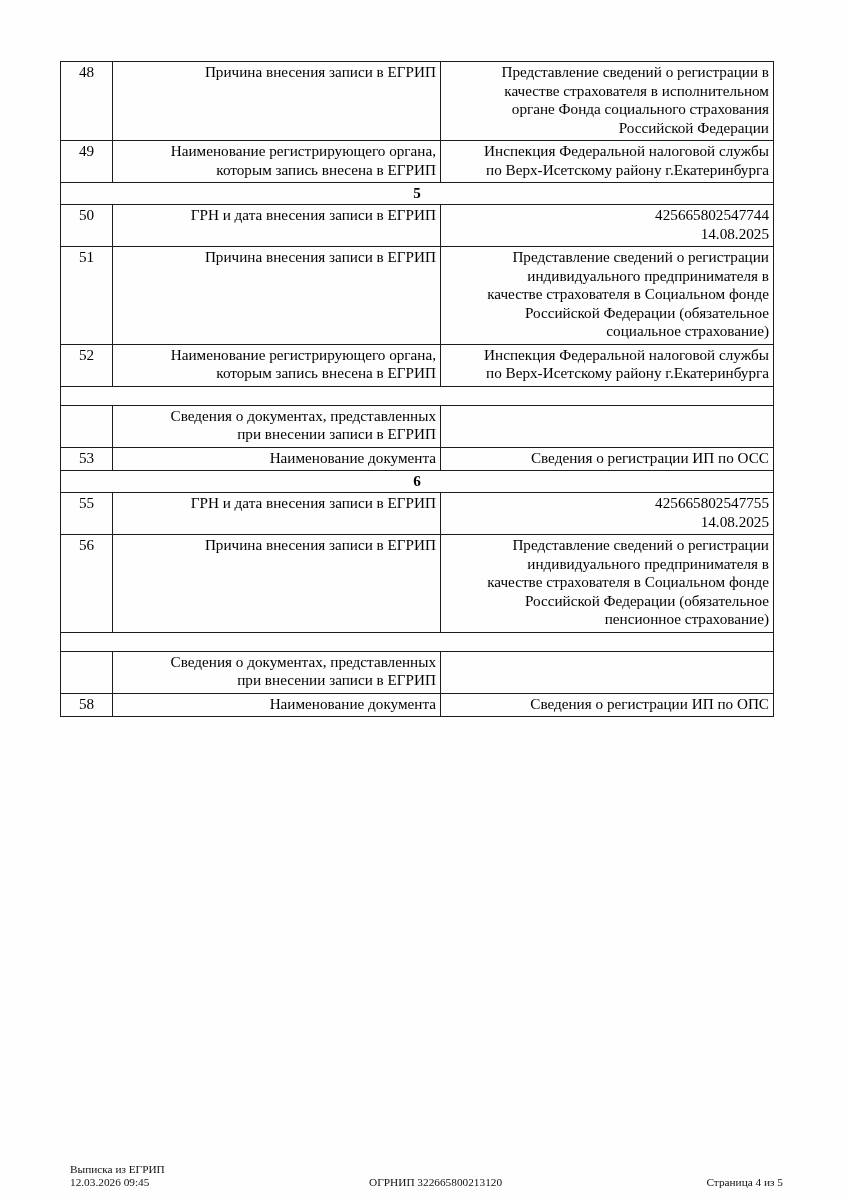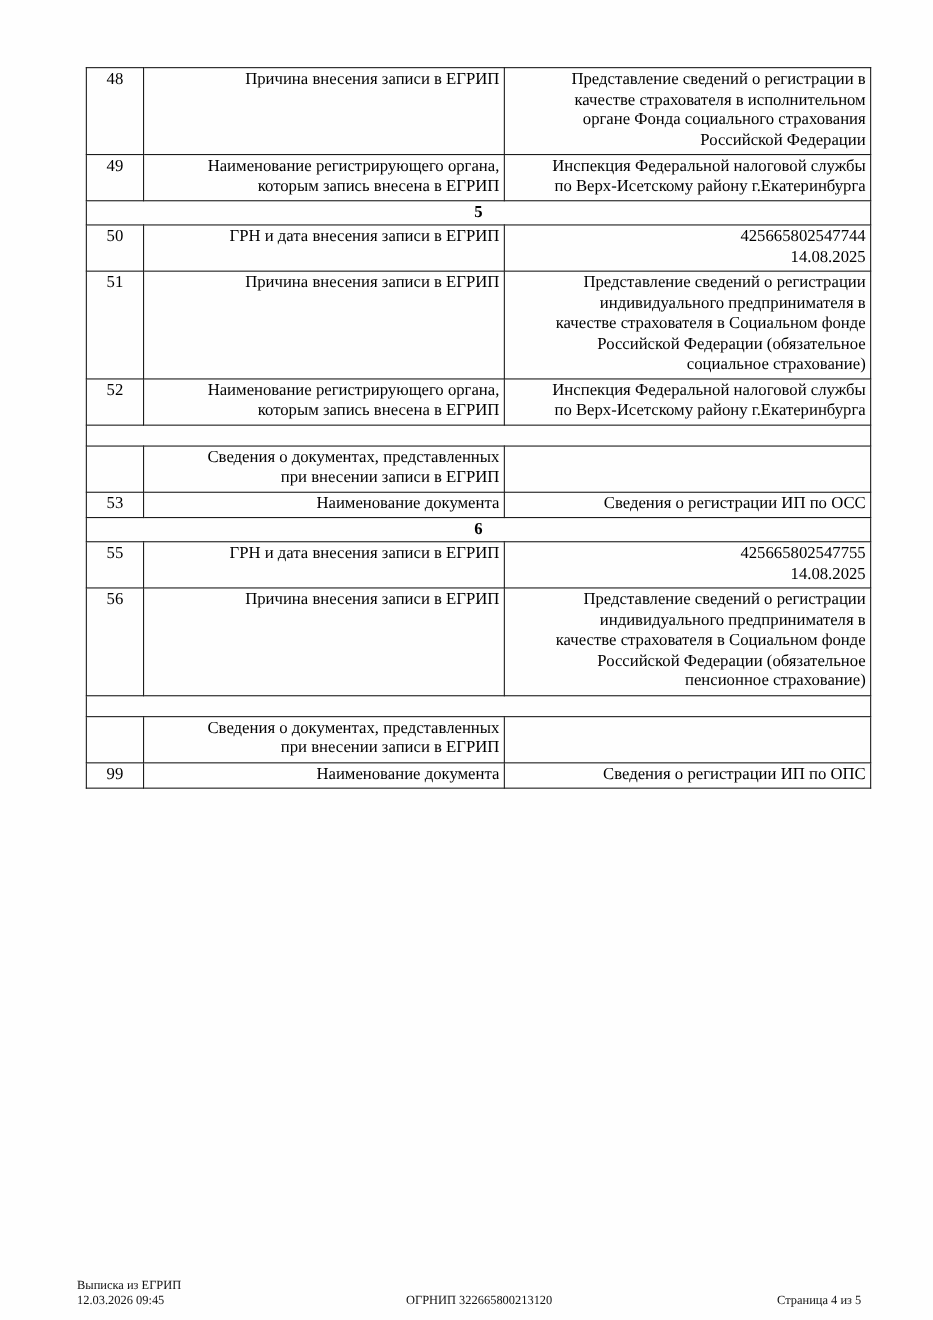--- a/index.html
+++ b/index.html
@@ -13,21 +13,21 @@
   .sheet {
     position: relative;
     width: 848px;
     height: 1200px;
     background: #fefefe;
     font-family: "Liberation Serif", "DejaVu Serif", serif;
     color: #000;
   }
   table.registry {
     position: absolute;
-    left: 78px;
+    left: 60px;
     top: 61px;
     width: 713px;
     border-collapse: collapse;
     table-layout: fixed;
     font-family: "Liberation Serif", "DejaVu Serif", serif;
     font-size: 15.2px;
     line-height: 18.5px;
     color: #000;
   }
   table.registry td {
@@ -160,21 +160,21 @@
       <tr class="spacer-row">
         <td colspan="3"></td>
       </tr>
       <tr>
         <td class="num"></td>
         <td class="label">Сведения о документах, представленных
 при внесении записи в ЕГРИП</td>
         <td class="value"></td>
       </tr>
       <tr>
-        <td class="num">99</td>
+        <td class="num">58</td>
         <td class="label">Наименование документа</td>
         <td class="value">Сведения о регистрации ИП по ОПС</td>
       </tr>
     </tbody>
   </table>
 
   <div class="footer">
     <div class="left-block">
       <div>Выписка из ЕГРИП</div>
       <div>12.03.2026 09:45</div>

